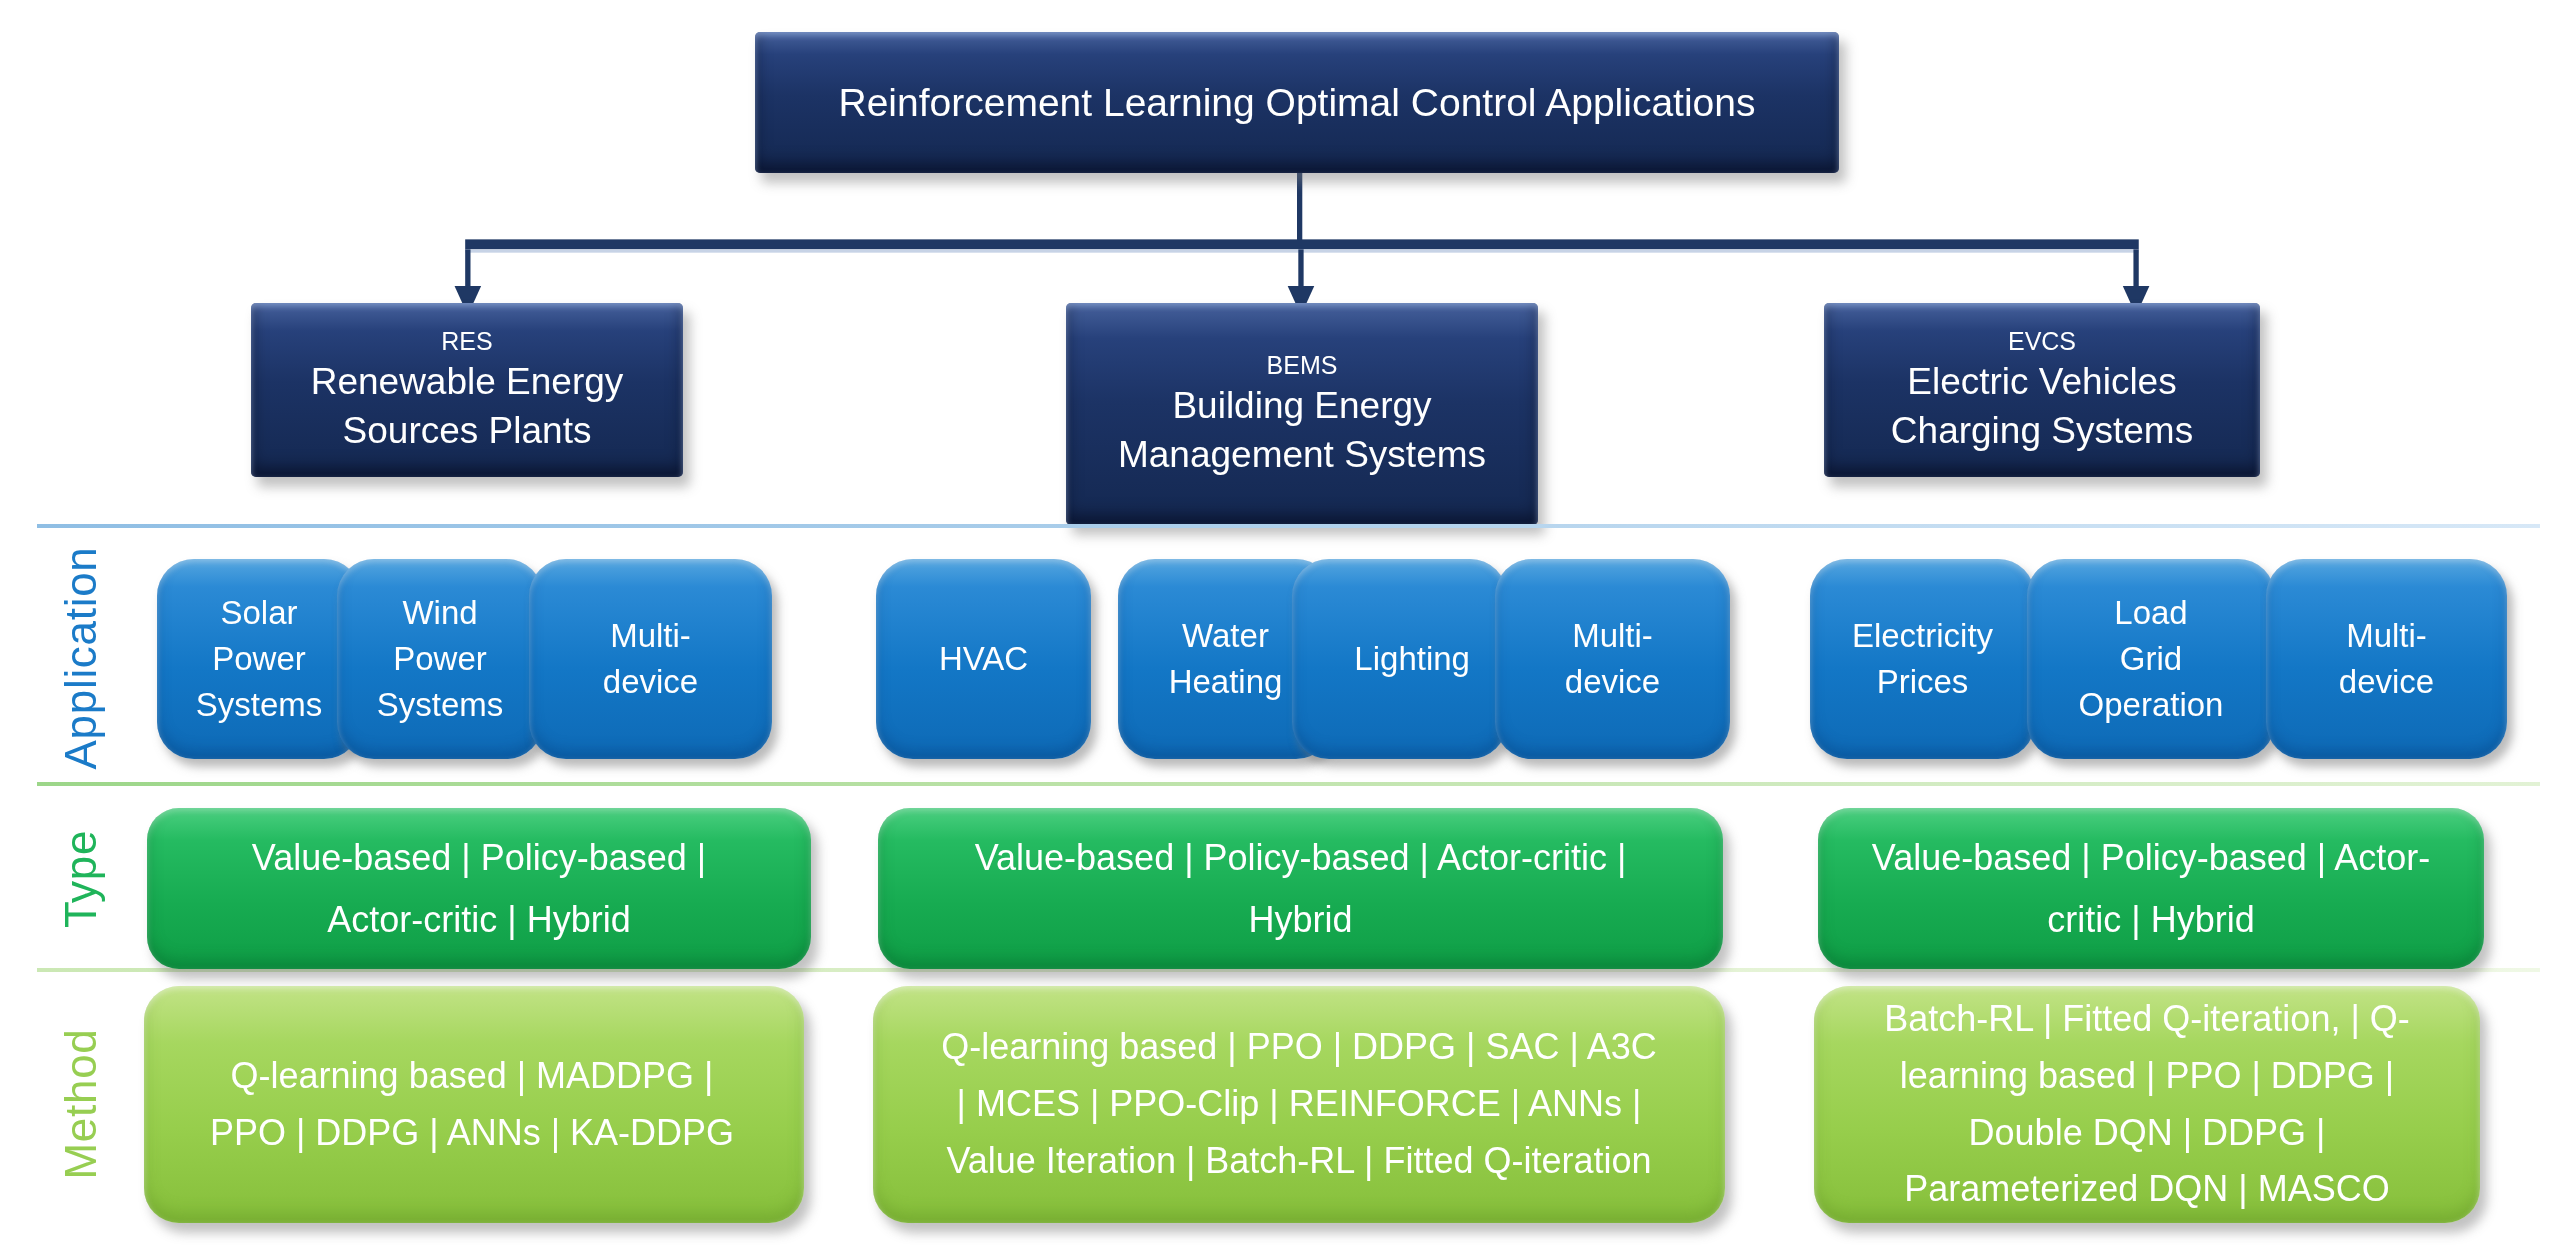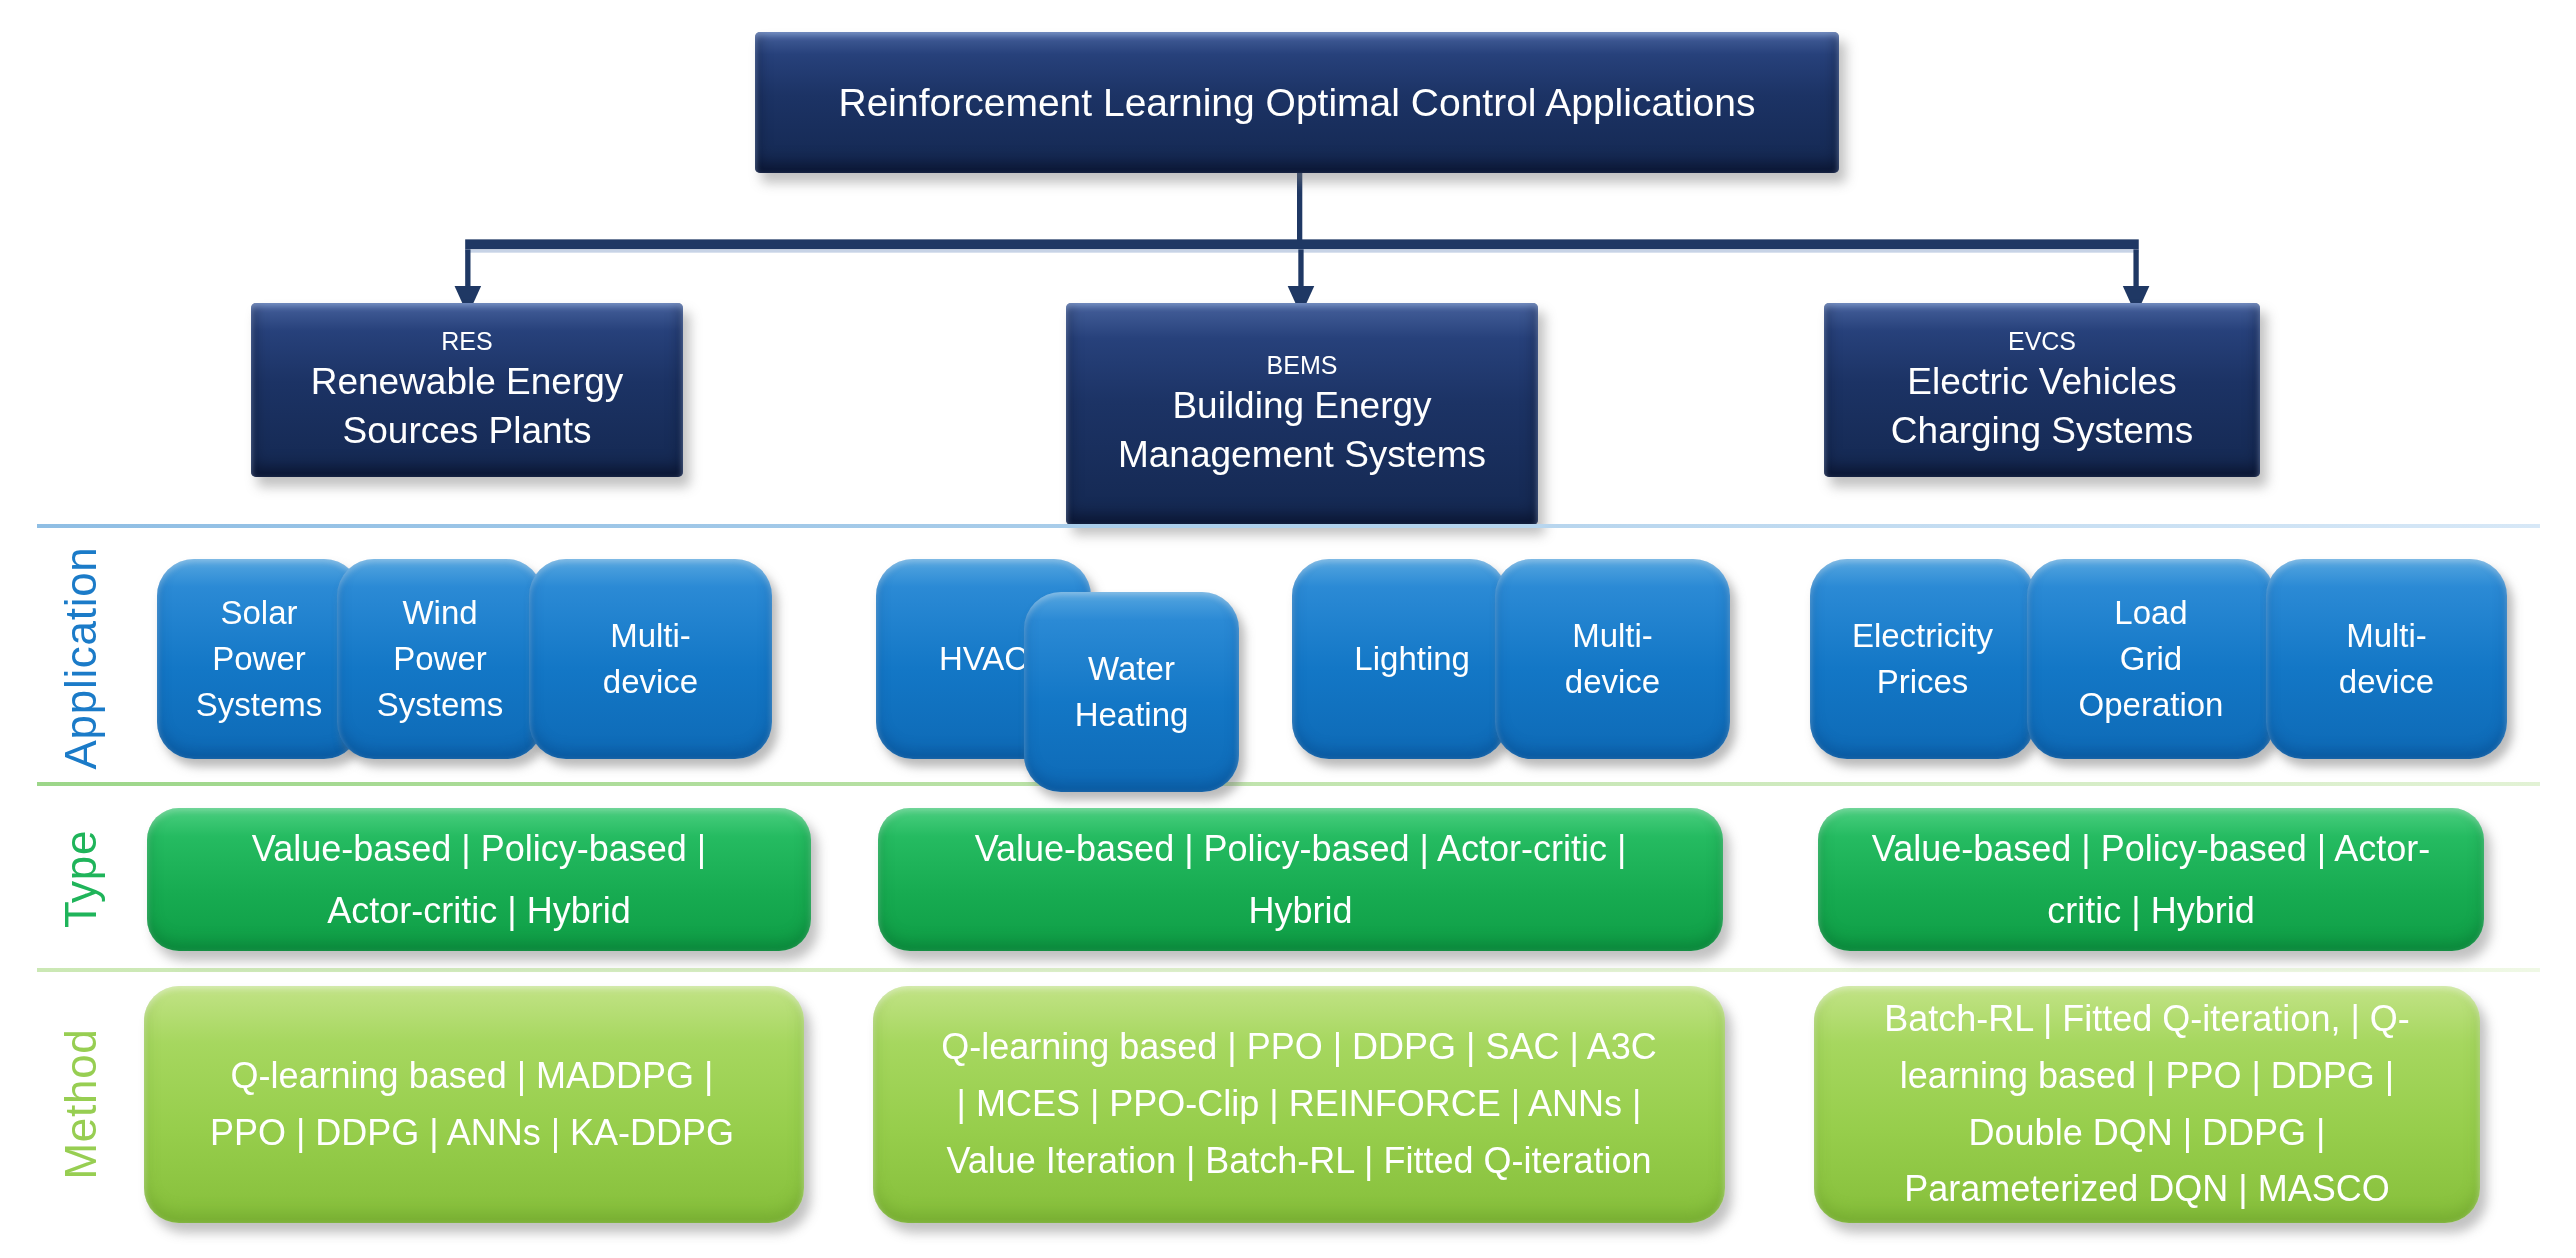--- a/index.html
+++ b/index.html
@@ -34,35 +34,35 @@
     border-radius:37px;
     box-shadow:5.3px 8px 9.3px rgba(120,120,120,.5),
       inset 0 2.7px 6px rgba(255,255,255,.35),
       inset 0 -8px 13.3px rgba(0,55,115,.35);
     font-size:33px; line-height:1.4; top:559px; height:200px; padding:0 6.7px; box-sizing:border-box;
   }
   #app-res-0  { left:144px;  width:204px;margin-left:13px; }
   #app-res-1  { left:337px;  width:206px; }
   #app-res-2  { left:529px;  width:243px; }
   #app-bems-0 { left:876px; width:215px; }
-  #app-bems-1 { left:1024px; width:215px;margin-top:33px; }
+  #app-bems-1 { left:1118px; width:215px; }
   #app-bems-2 { left:1292px; width:215px;padding-left:32px; }
   #app-bems-3 { left:1495px; width:235px; }
   #app-evcs-0 { left:1810px; width:225px; }
   #app-evcs-1 { left:2027px; width:248px; }
   #app-evcs-2 { left:2266px; width:241px; }
 
   
   .green-box {
     background:linear-gradient(180deg,#4bcf80 0%,#25bb61 20%,#17ab51 60%,#0f9e46 100%);
     border-radius:32px;
     box-shadow:6.7px 9.3px 10.6px rgba(120,120,120,.45),
       inset 0 2.7px 6px rgba(255,255,255,.3),
       inset 0 -8px 14.6px rgba(0,85,35,.35);
-    top:808px; height:143px; font-size:36px; line-height:1.7; padding:0 24px; box-sizing:border-box;
+    top:808px; height:161px; font-size:36px; line-height:1.7; padding:0 24px; box-sizing:border-box;
   }
   #type-res  { left:147px;  width:664px; }
   #type-bems { left:878px; width:845px; }
   #type-evcs { left:1818px; width:666px; }
 
   
   .lightgreen-box {
     background:linear-gradient(180deg,#c2e386 0%,#a6d75f 24%,#97ce4c 60%,#86bf3b 100%);
     border-radius:35px;
     box-shadow:6.7px 9.3px 10.6px rgba(120,120,120,.45),

